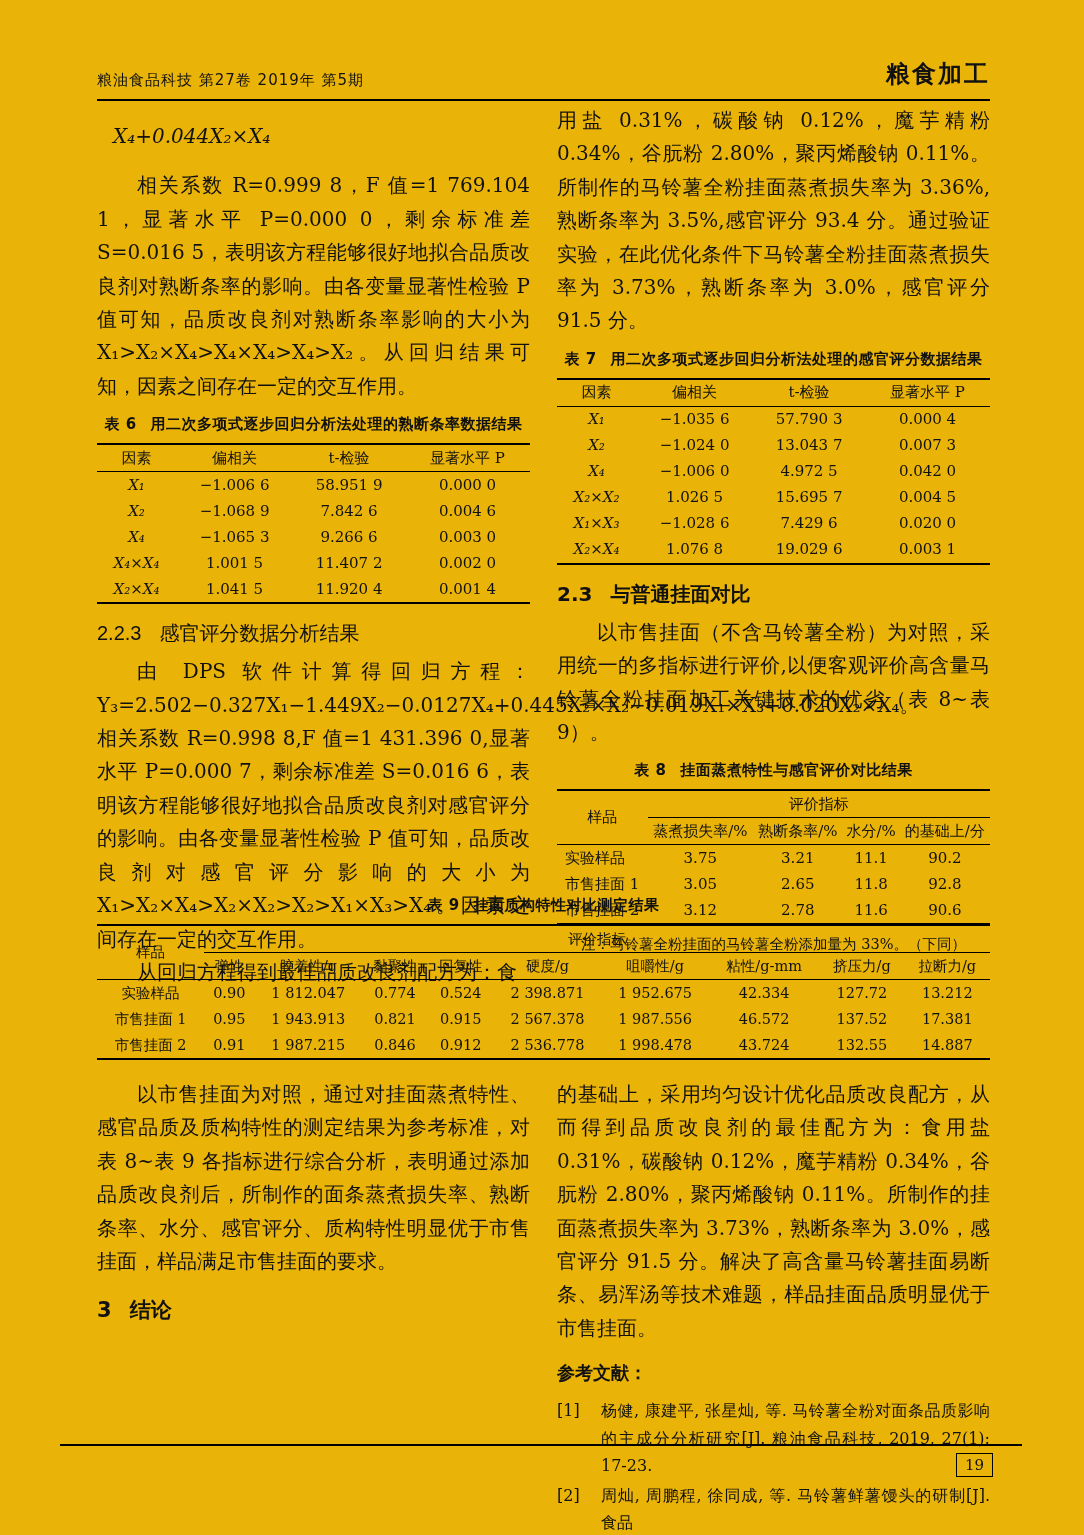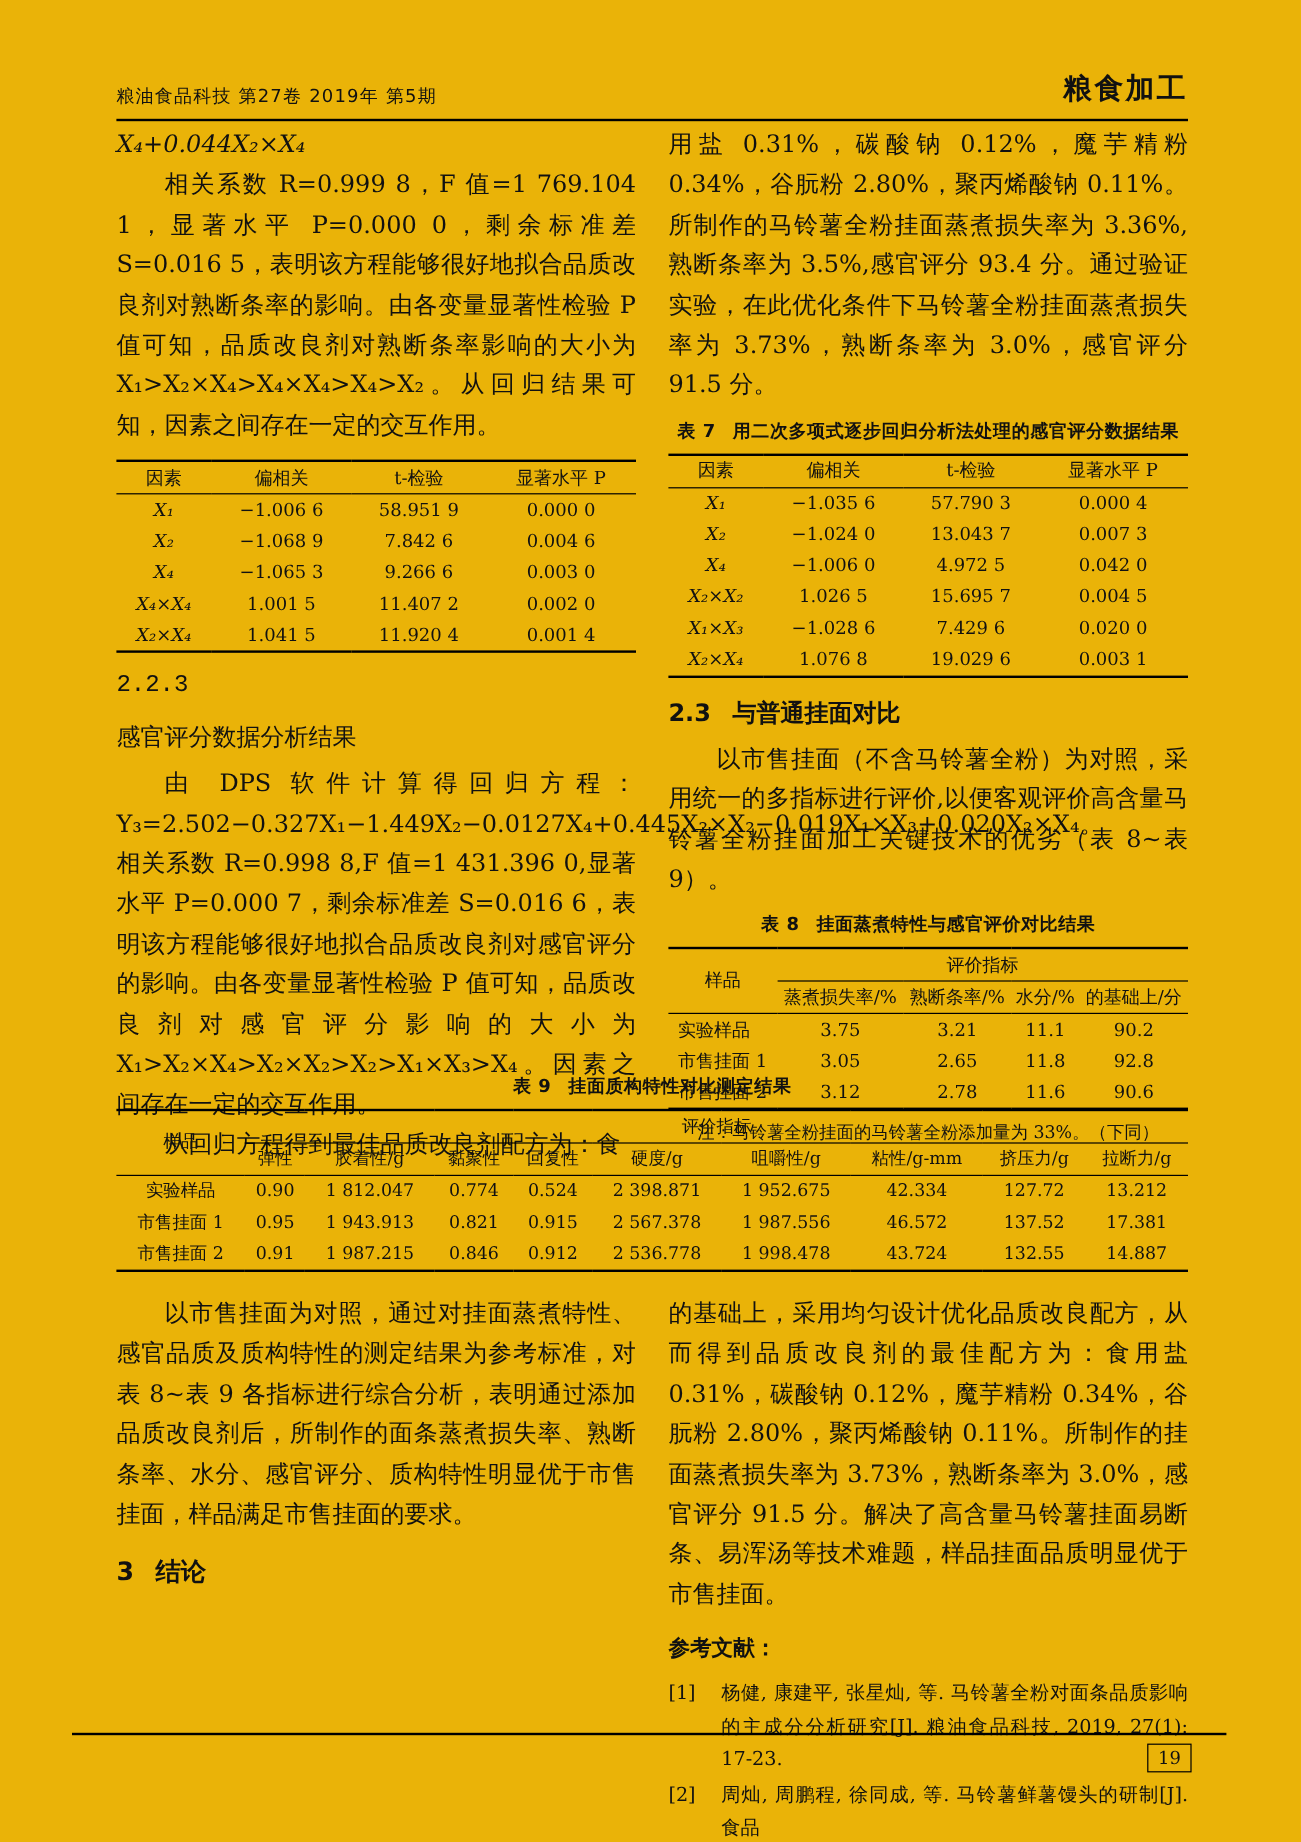--- a/index.html
+++ b/index.html
@@ -19,27 +19,27 @@
     border-bottom:2.5px solid #000;padding-bottom:9px;
   }
   .journal-info{font-size:15px;letter-spacing:1px;font-family:"DejaVu Sans","Liberation Sans",sans-serif;}
   .column-label{font-size:24px;font-weight:bold;font-family:"DejaVu Sans","Liberation Sans",sans-serif;letter-spacing:2px;}
   
   .para{
     font-size:20px;line-height:33.4px;text-align:justify;text-indent:2em;
     margin:0;
   }
   .para.noindent{text-indent:0;}
-  .equation-line{font-size:20px;line-height:33.4px;font-style:italic;margin:0;}
+  .equation-line{font-size:20px;line-height:33.4px;font-style:italic;margin:16px;}
   .sec-heading{
     display:flex;gap:18px;align-items:baseline;margin:16px 0 8px 0;
     font-family:"DejaVu Sans","Liberation Sans",sans-serif;font-weight:bold;font-size:20px;
   }
   .sec-heading.serif-normal{
-    font-family:Liberation Mono, monospace;font-weight:normal;font-size:20px;flex-direction:column;
+    font-family:Liberation Sans, sans-serif;font-weight:normal;font-size:20px;
   }
   .sec-heading.big{font-size:21px;margin:18px 0 10px 0;}
   
   .block-top{position:absolute;top:104px;left:97px;width:893px;display:flex;gap:27px;}
   .block-table9{position:absolute;top:896px;left:97px;width:893px;}
   .block-bottom{position:absolute;top:1078px;left:97px;width:893px;display:flex;gap:27px;}
   .col{width:433px;}
   
   .tbl-block{margin-top:12px;margin-bottom:14px;}
   .tbl-caption{
@@ -87,20 +87,23 @@
     <span class="column-label">粮食加工</span>
   </div>
 
   <div class="block-top">
 
     <div class="col">
       <p class="equation-line">X₄+0.044X₂×X₄</p>
       <p class="para">相关系数 R=0.999 8，F 值=1 769.104 1，显著水平 P=0.000 0，剩余标准差 S=0.016 5，表明该方程能够很好地拟合品质改良剂对熟断条率的影响。由各变量显著性检验 P 值可知，品质改良剂对熟断条率影响的大小为 X₁&gt;X₂×X₄&gt;X₄×X₄&gt;X₄&gt;X₂。从回归结果可知，因素之间存在一定的交互作用。</p>
 
       <div class="tbl-block">
+        <div class="tbl-caption">
+          <span class="cap-label">表 6</span><span>用二次多项式逐步回归分析法处理的熟断条率数据结果</span>
+        </div>
         <table class="sci factors">
           <thead>
             <tr>
               <th>因素</th>
               <th>偏相关</th>
               <th>t-检验</th>
               <th>显著水平 P</th>
             </tr>
           </thead>
           <tbody>

